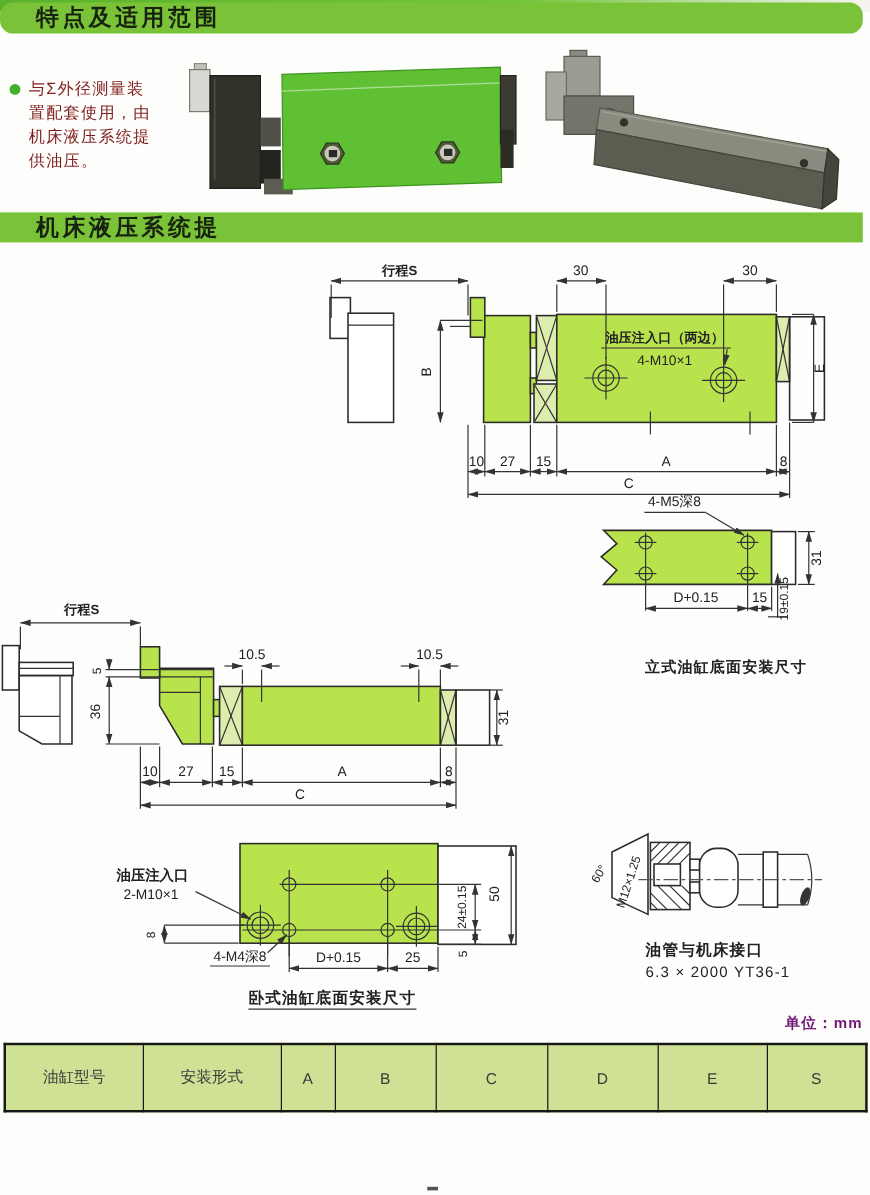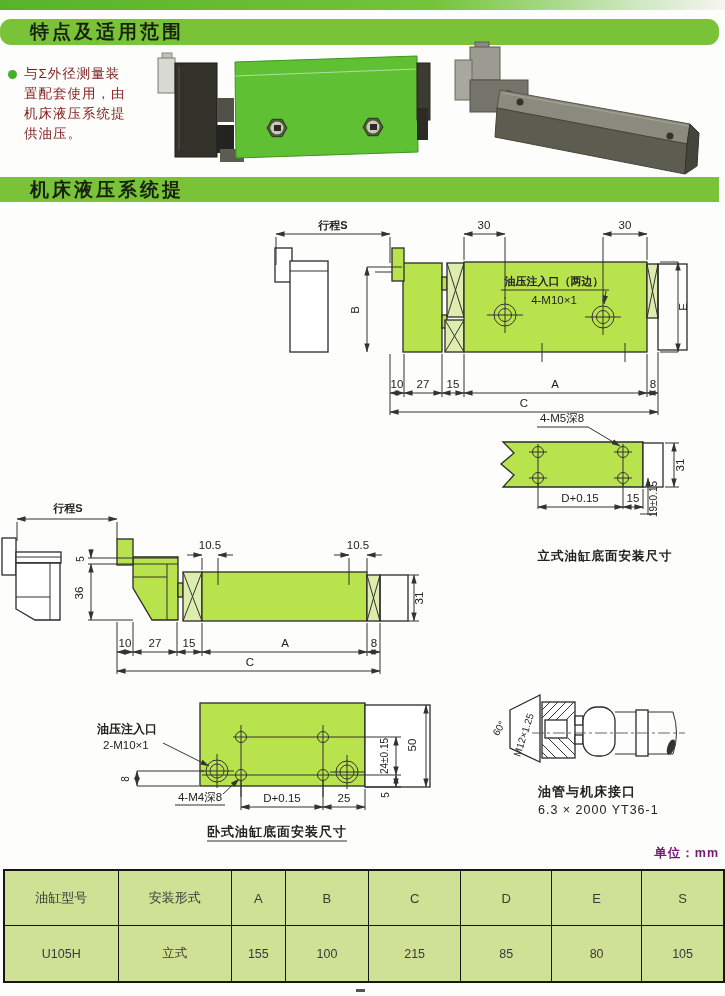--- a/index.html
+++ b/index.html
@@ -3,21 +3,21 @@
 <meta charset="utf-8">
 <style>
   html,body{margin:0;padding:0;background:#e8e8e8;}
   #page{position:relative;width:725px;height:996px;background:#fdfdfb;overflow:hidden;
         font-family:"Liberation Sans","DejaVu Sans",sans-serif;}
   .strip{position:absolute;left:0;top:0;width:725px;height:10px;
          background:linear-gradient(to right,#58b32a 0%,#74c43a 60%,#cfe8c2 88%,#f7f4f0 100%);}
   .band{position:absolute;left:0;width:719px;height:26px;background:#7ac339;
         display:flex;align-items:center;}
   .band span{font-size:19px;font-weight:700;color:#18230f;letter-spacing:3px;margin-left:30px;}
-  .band1{top:19px;border-radius:11px;}
+  .band1{top:2px;border-radius:11px;}
   .band2{top:177px;height:25px;}
   .bullet-dot{position:absolute;left:8px;top:70px;width:9px;height:9px;border-radius:50%;background:#43af2b;}
   .intro{position:absolute;left:24px;top:64px;width:120px;font-size:13.5px;line-height:20px;
          color:#7f1d1d;letter-spacing:1px;}
   .unit{position:absolute;right:6px;top:845px;font-size:12.5px;color:#701a75;letter-spacing:1px;font-weight:bold;}
   svg{position:absolute;overflow:visible;}
   svg text{font-family:"Liberation Sans","DejaVu Sans",sans-serif;fill:#222;}
   .d{font-size:11.5px;}
   .sm{font-size:10px;}
   .zh{font-weight:600;font-size:11px;}
@@ -393,28 +393,18 @@
         <tr class="hdr">
       <td>油缸型号</td>
       <td>安装形式</td>
       <td>A</td>
       <td>B</td>
       <td>C</td>
       <td>D</td>
       <td>E</td>
       <td>S</td>
     </tr>
-    <tr class="row">
-      <td class="model">U105H</td>
-      <td class="mount">立式</td>
-      <td>155</td>
-      <td>100</td>
-      <td>215</td>
-      <td>85</td>
-      <td>80</td>
-      <td>105</td>
-    </tr>
   </tbody>
     </table>
 
   <div class="pagemark"></div>
 
 </div>
 
 </body></html>

